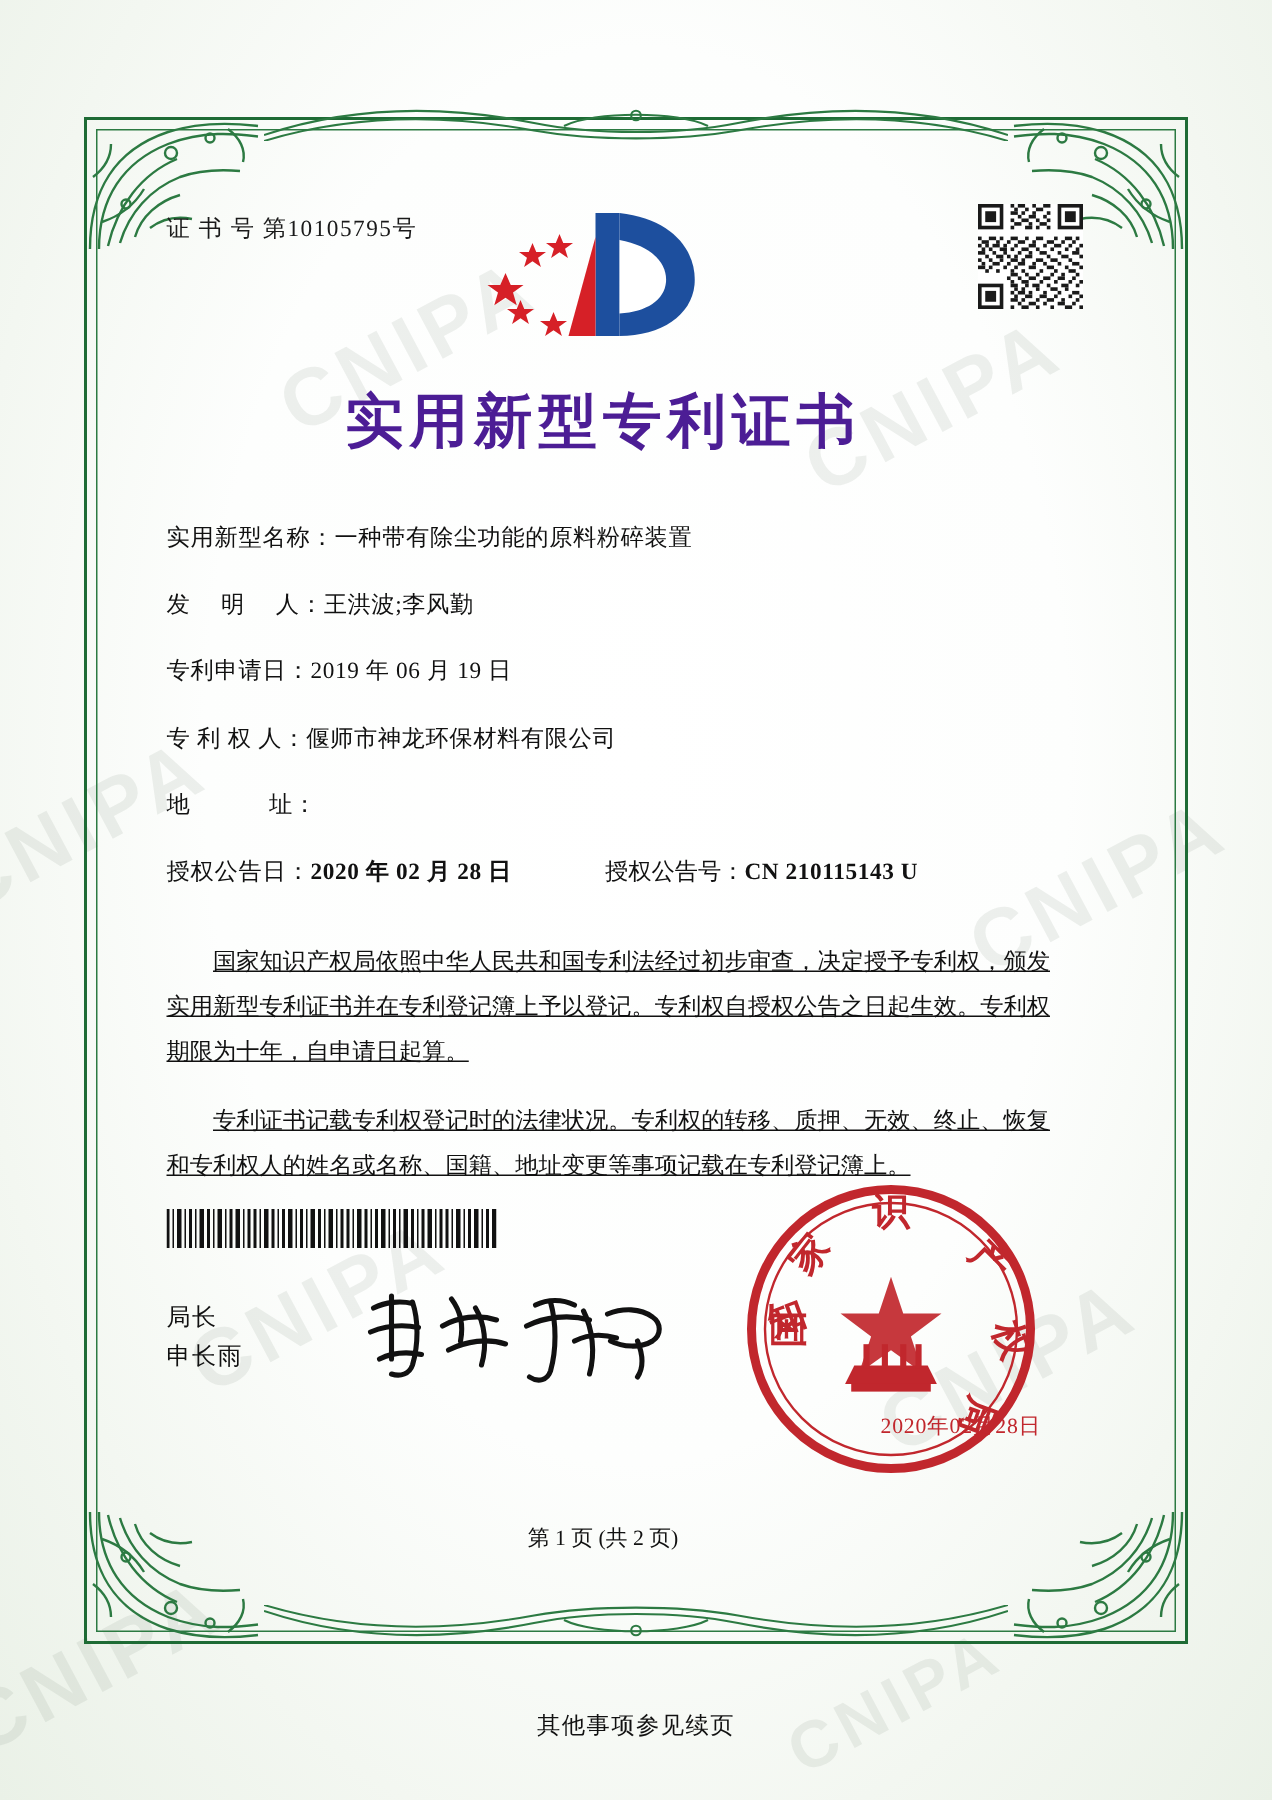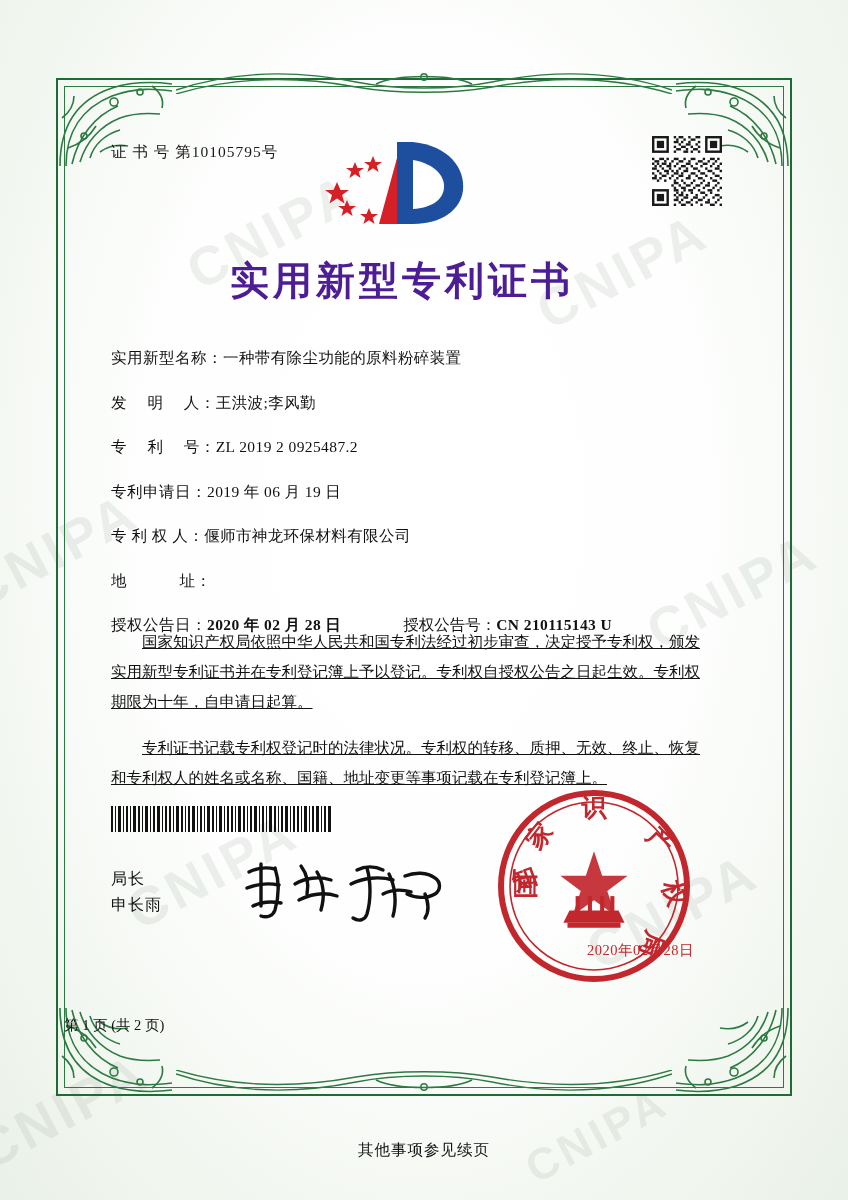--- a/index.html
+++ b/index.html
@@ -215,21 +215,21 @@
     text-align: right;
     color: #c1272d;
     font-size: 14.5px;
     letter-spacing: 0.5px;
   }
   .page-no {
     position: absolute;
     left: 0;
     right: 0;
     top: 930px;
-    text-align: left;
+    text-align: center;
     font-size: 14.5px;
     color: #111;
   }
   .footer-note {
     position: absolute;
     left: 0;
     right: 0;
     top: 1140px;
     text-align: center;
     font-size: 15.5px;
@@ -543,24 +543,20 @@
     <div class="fields">
       <div class="field-row">
         <span class="field-label">实用新型名称：</span>
         <span class="field-value">一种带有除尘功能的原料粉碎装置</span>
       </div>
       <div class="field-row">
         <span class="field-label">发　 明　 人：</span>
         <span class="field-value">王洪波;李风勤</span>
       </div>
       <div class="field-row">
-        <span class="field-label">专　 利　 号：</span>
-        <span class="field-value">ZL 2019 2 0925487.2</span>
-      </div>
-      <div class="field-row">
         <span class="field-label">专利申请日：</span>
         <span class="field-value">2019 年 06 月 19 日</span>
       </div>
       <div class="field-row">
         <span class="field-label">专 利 权 人：</span>
         <span class="field-value">偃师市神龙环保材料有限公司</span>
       </div>
       <div class="field-row">
         <span class="field-label">地　　　 址：</span>
       </div>

